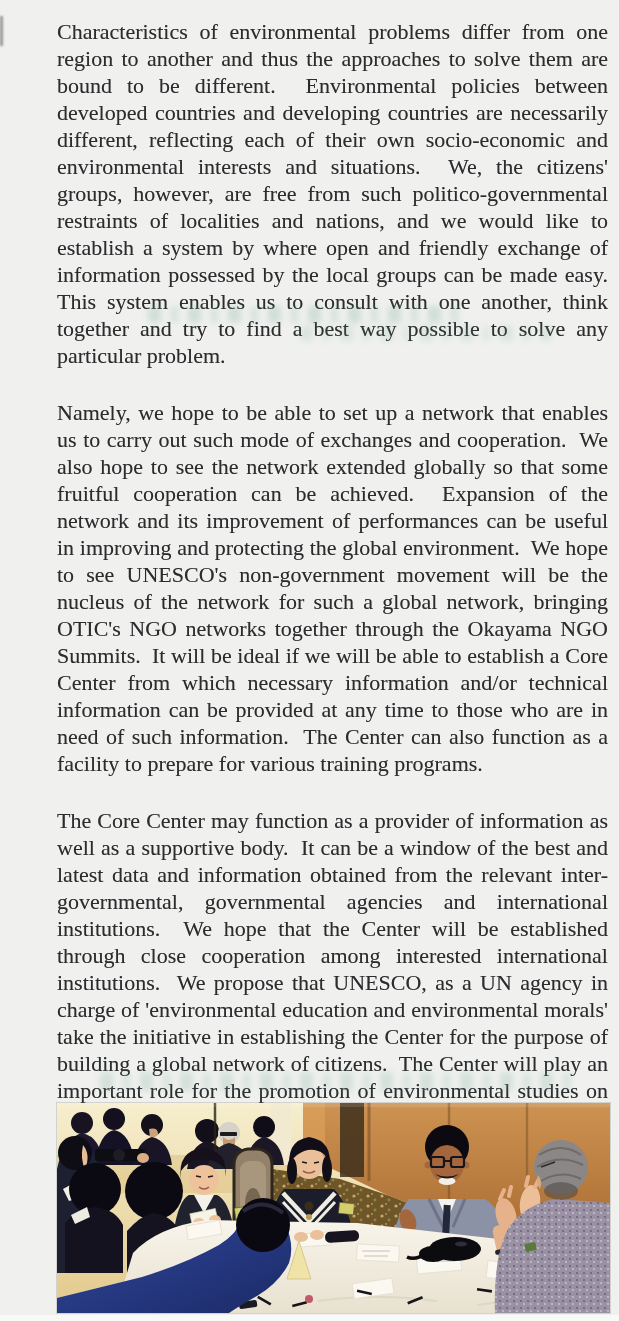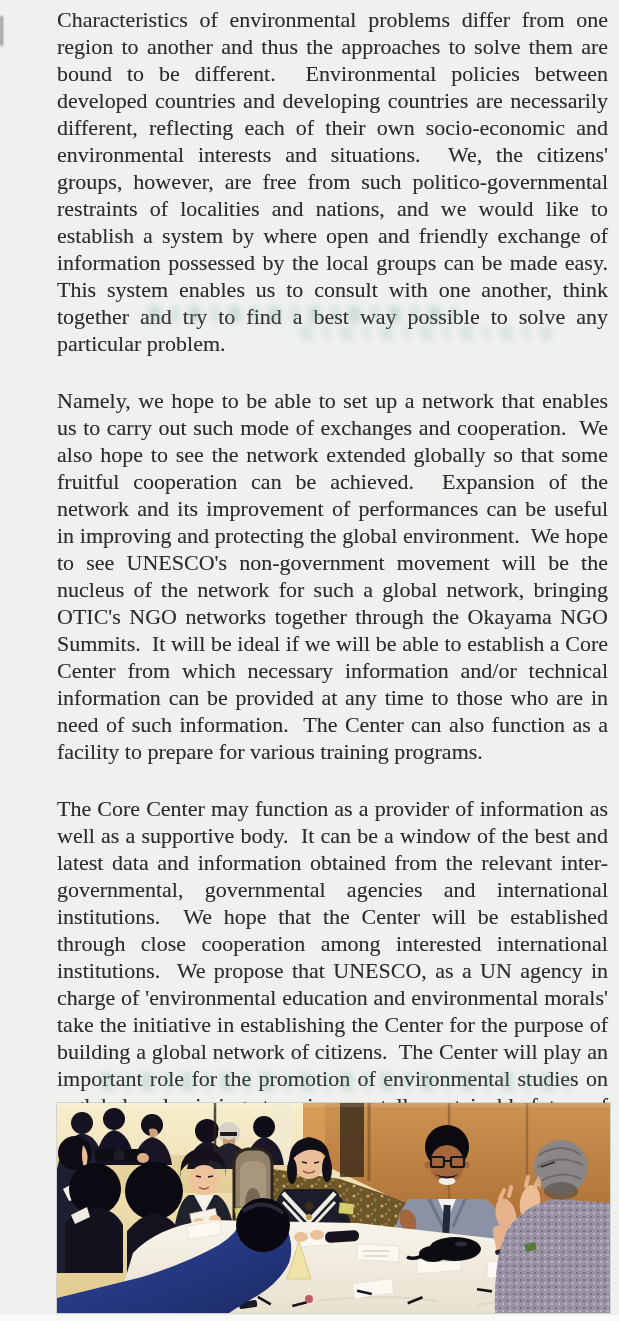--- a/index.html
+++ b/index.html
@@ -10,21 +10,21 @@
     overflow:hidden;
     font-family:"Liberation Serif","DejaVu Serif",serif;
   }
   .text-column{
     position:absolute;left:57px;top:6px;width:551px;
     color:var(--text_color,#2b2c2e);
     font-size:22px;line-height:27px;
     text-align:justify;
   }
   .text-column p{
-    margin:0 0 30px 0;
+    margin:12px 0 30px 0;
     white-space:pre-wrap;
     text-shadow:0 0 .4px rgba(43,44,46,.35);
   }
   .ghost{
     position:absolute;pointer-events:none;border-radius:4px;
     filter:blur(3px);
     background:repeating-linear-gradient(90deg,
       rgba(124,172,150,.55) 0 13px, rgba(124,172,150,0) 13px 22px,
       rgba(124,172,150,.4) 22px 31px, rgba(124,172,150,0) 31px 40px);
   }

